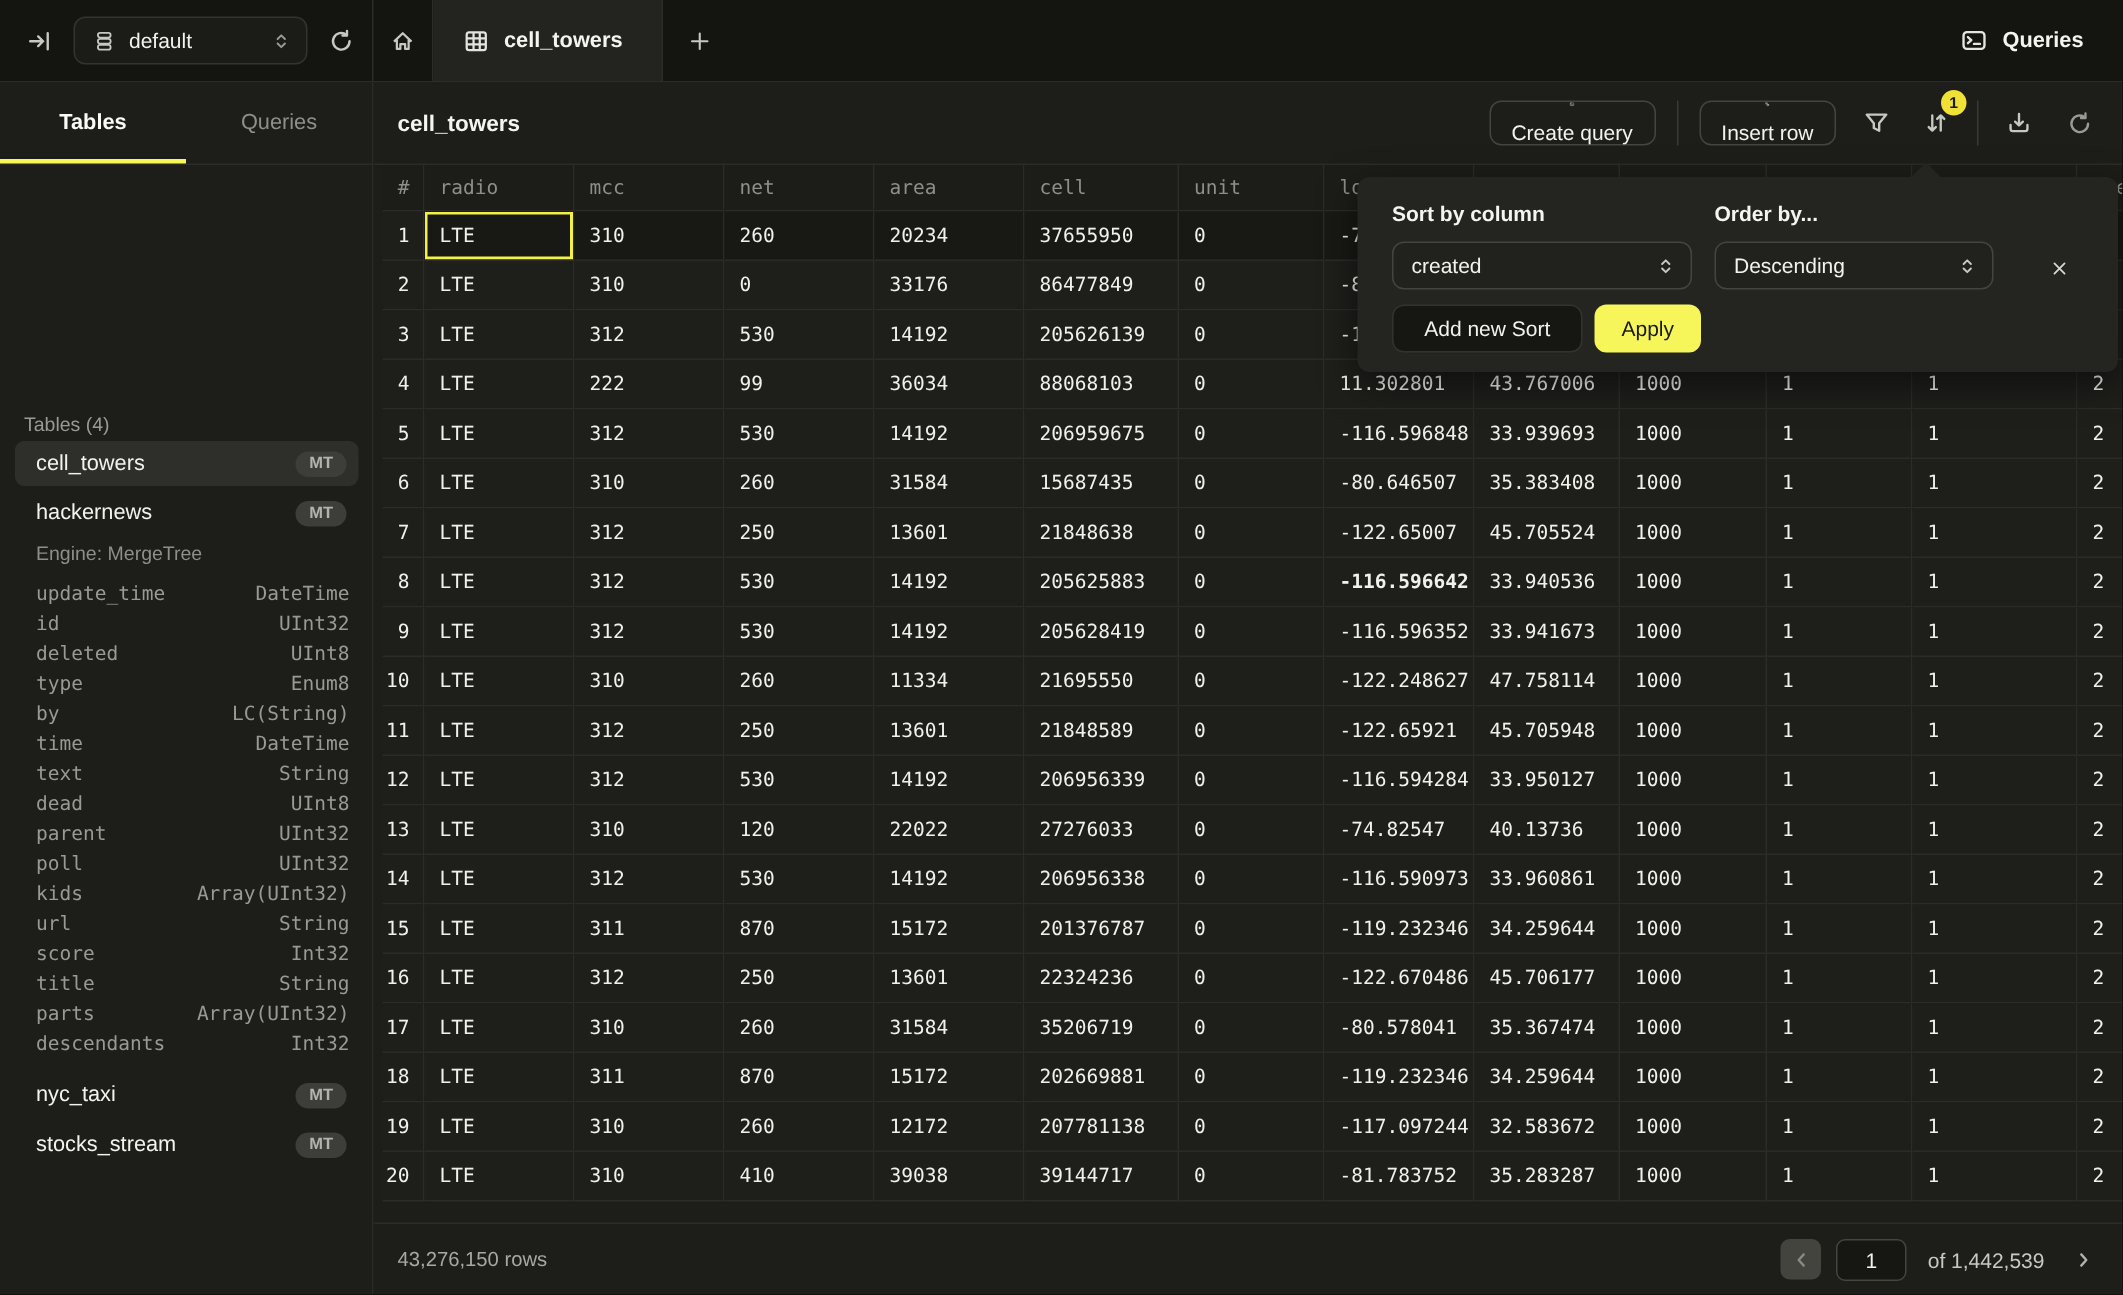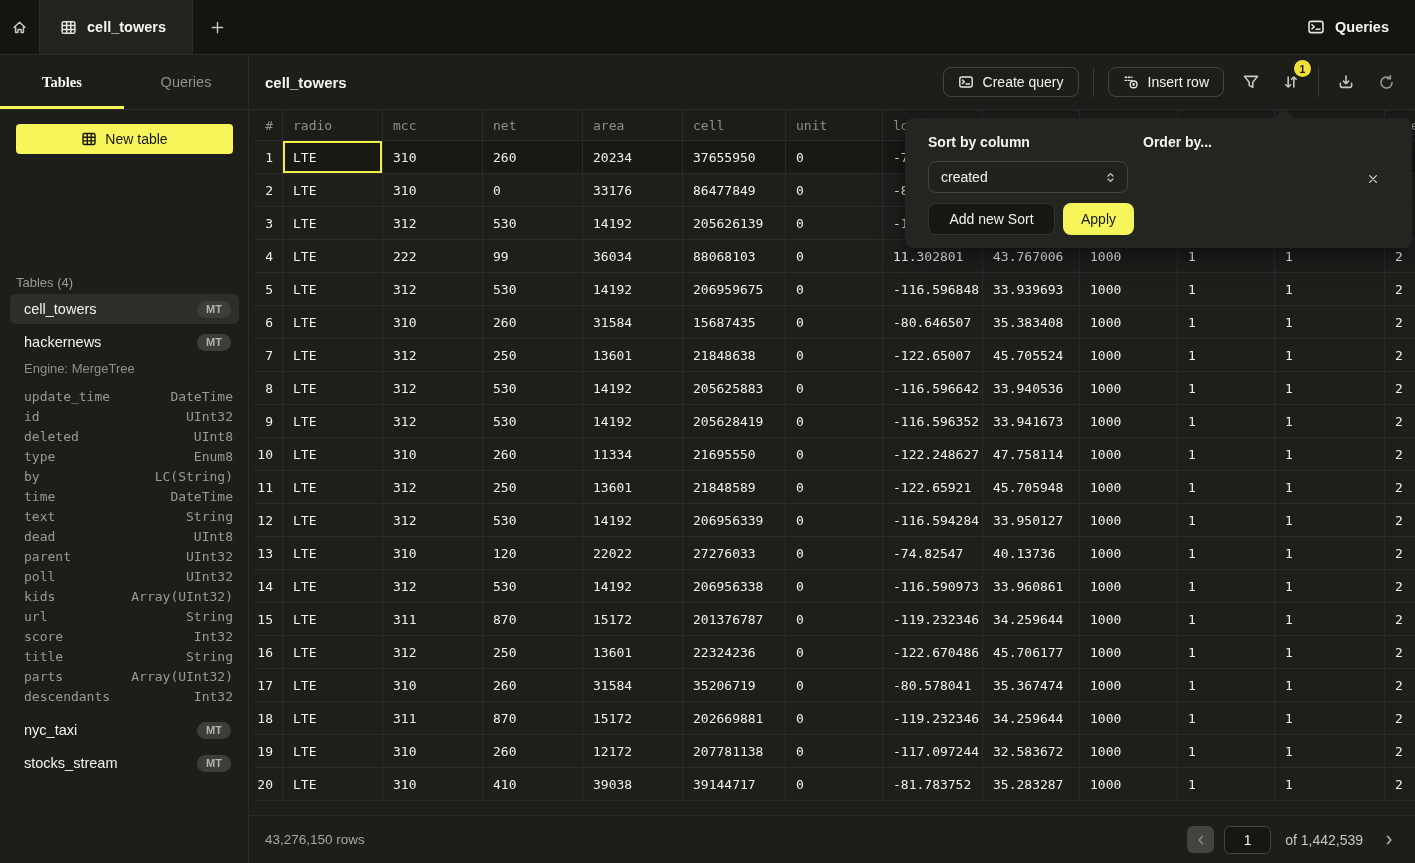--- a/index.html
+++ b/index.html
@@ -31,21 +31,21 @@
   .topbar-right{ margin-left:auto; display:flex; align-items:center; padding-right:26px; }
   .queries-btn{ display:flex; align-items:center; gap:10px; cursor:pointer; }
   .queries-btn span{ font-size:14.5px; font-weight:700; color:#f4f4f0; }
 
   
   .sidebar{ position:absolute; left:0; top:55px; width:249px; height:808px;
             background:#1d1d1a; border-right:1px solid var(--border); }
   .side-tabs{ display:flex; height:55px; border-bottom:1px solid var(--border); }
   .side-tab{ flex:1; position:relative; display:flex; align-items:center; justify-content:center;
              font-size:14.5px; color:#8f8f88; cursor:pointer; }
-  .side-tab.active{ color:#fafaf6; font-weight:700;font-family:Liberation Serif, serif; }
+  .side-tab.active{ color:#fafaf6; font-weight:700; }
   .side-tab .underline{ position:absolute; left:0; bottom:0; width:100%; height:3px; background:var(--accent); }
   .new-table{ position:absolute; left:16px; top:69px; width:217px; height:30px;
               background:var(--accent); border:none; border-radius:4px; display:flex;
               align-items:center; justify-content:center; gap:8px; font-size:14px; font-weight:500;
               color:#161613; cursor:pointer; font-family:"Liberation Sans",sans-serif; }
   .search{ position:absolute; left:16px; top:116px; width:217px; height:32px;
            border:1px solid #3a3a36; border-radius:8px; display:flex; align-items:center;
            gap:8px; padding:0 10px; }
   .search input{ flex:1; background:transparent; border:none; outline:none; color:#e8e8e4;
                  font-size:14px; font-family:"Liberation Sans",sans-serif; }
@@ -64,21 +64,21 @@
 
   
   .main-toolbar{ position:absolute; left:249px; top:55px; width:1166px; height:55px;
                  border-bottom:1px solid var(--border); display:flex; align-items:center;
                  padding:0 16px; background:#1d1d1a; }
   .page-title{ font-size:15px; font-weight:700; color:#f4f4f0; }
   .toolbar-actions{ margin-left:auto; display:flex; align-items:center; gap:14px; }
   .tool-btn{ height:30px; display:flex; align-items:center; gap:9px; padding:0 14px;
              border:1px solid var(--ctl-border); border-radius:8px; background:transparent;
              color:#f2f2ee; font-size:14px; font-weight:500; cursor:pointer;
-             font-family:"Liberation Sans",sans-serif; }
+             font-family:"Liberation Sans",sans-serif;flex-direction:column; }
   .v-divider{ width:1px; height:30px; background:#393935; }
   .flat-icon{ position:relative; width:26px; height:26px; display:flex; align-items:center;
               justify-content:center; cursor:pointer; }
   .count-badge{ position:absolute; top:-9px; right:-7px; width:17px; height:17px; border-radius:50%;
                 background:var(--badge); color:#191916; font-size:10.5px; font-weight:700;
                 display:flex; align-items:center; justify-content:center; }
 
   
   .grid{ position:absolute; left:249px; top:110px; width:1166px; height:705px; overflow:hidden;
          background:#1d1d1a; padding-left:6px; }
@@ -125,20 +125,44 @@
             font-weight:500; cursor:pointer; font-family:"Liberation Sans",sans-serif; }
   .btn-add{ left:23px; width:127px; background:#161613; color:#f2f2ee; border:1px solid #32322e; }
   .btn-apply{ left:158px; width:71px; background:var(--accent); color:#1a1a17; border:none; }
 </style>
 </head>
 <body>
 
 <div class="app" style="--accent: #f6f65a; --badge: #f0e136; --selected-cell: #f1f148;">
 
   <div class="topbar">
+    <div class="topbar-left">
+      <div class="icon-btn">
+        <svg width="17" height="17" viewBox="0 0 16 16" fill="none" stroke="#c8c8c2" stroke-width="1.5" stroke-linecap="round">
+            <path d="M2 8 H10 M7 5 L10 8 L7 11 M13 3 V13"></path>
+          </svg>
+      </div>
+      <div class="db-select">
+        <svg width="15" height="15" viewBox="0 0 16 16" fill="none" stroke="#c8c8c2" stroke-width="1.3">
+            <rect x="3.5" y="2" width="9" height="3.4" rx="1.6"></rect>
+            <rect x="3.5" y="6.3" width="9" height="3.4" rx="1.6"></rect>
+            <rect x="3.5" y="10.6" width="9" height="3.4" rx="1.6"></rect>
+          </svg>
+        <span>default</span>
+        <svg width="13" height="13" viewBox="0 0 16 16" fill="none" stroke="#9a9a94" stroke-width="1.6" stroke-linecap="round" stroke-linejoin="round">
+            <path d="M5 6.2 L8 3.2 L11 6.2 M5 9.8 L8 12.8 L11 9.8"></path>
+          </svg>
+      </div>
+      <div class="icon-btn">
+        <svg width="17" height="17" viewBox="0 0 16 16" fill="none" stroke="#c8c8c2" stroke-width="1.5" stroke-linecap="round">
+            <path d="M13.2 8 A5.2 5.2 0 1 1 11.3 4"></path>
+            <path d="M11.6 1.6 L11.6 4.4 L8.8 4.4" stroke-linejoin="round"></path>
+          </svg>
+      </div>
+    </div>
 
     <div class="tabbar">
       <div class="tab-home">
         <svg width="17" height="17" viewBox="0 0 16 16" fill="none" stroke="#c8c8c2" stroke-width="1.4" stroke-linejoin="round">
             <path d="M2.5 8.2 L8 3 L13.5 8.2 M4.3 7 V12.8 H6.5 V9.8 H9.5 V12.8 H11.7 V7"></path>
           </svg>
       </div>
       <div class="tab">
         <svg width="17" height="17" viewBox="0 0 16 16" fill="none" stroke="#e4e4e0" stroke-width="1.4">
             <rect x="2" y="2.5" width="12" height="11" rx="1.5"></rect>
@@ -168,27 +192,20 @@
     <div class="side-tabs">
       <div class="side-tab active">
         <span>Tables</span>
         <div class="underline"></div>
       </div>
       <div class="side-tab">
         <span>Queries</span>
       </div>
     </div>
 
-    <button class="new-table">
-      <svg width="16" height="16" viewBox="0 0 16 16" fill="none" stroke="#161613" stroke-width="1.4">
-          <rect x="2" y="2.5" width="12" height="11" rx="1.5"></rect>
-          <path d="M2 6.2 H14 M2 9.9 H14 M6.3 2.5 V13.5 M10.2 2.5 V13.5"></path>
-        </svg>
-      <span>New table</span>
-    </button>
 
 
     <div class="section-label">Tables (4)</div>
 
     <div class="tbl-item selected" style="top:239px;">
       <span class="nm">cell_towers</span>
       <span class="mt-badge">MT</span>
     </div>
     <div class="tbl-item" style="top:272px;">
       <span class="nm">hackernews</span>
@@ -438,21 +455,21 @@
         <div class="td" style="flex: 1 1 0%;">2</div>
       </div>
       <div class="tr body">
         <div class="td num" style="width: 28px;">8</div>
         <div class="td" style="width: 100px;">LTE</div>
         <div class="td" style="width: 100px;">312</div>
         <div class="td" style="width: 100px;">530</div>
         <div class="td" style="width: 100px;">14192</div>
         <div class="td" style="width: 103px;">205625883</div>
         <div class="td" style="width: 97px;">0</div>
-        <div class="td" style="width: 100px;">-116.596642</div>
+        <div class="td" style="width: 100px; font-weight: bold;">-116.596642</div>
         <div class="td" style="width: 97px;">33.940536</div>
         <div class="td" style="width: 98px;">1000</div>
         <div class="td" style="width: 97px;">1</div>
         <div class="td" style="width: 110px;">1</div>
         <div class="td" style="flex: 1 1 0%;">2</div>
       </div>
       <div class="tr body">
         <div class="td num" style="width: 28px;">9</div>
         <div class="td" style="width: 100px;">LTE</div>
         <div class="td" style="width: 100px;">312</div>
@@ -655,20 +672,26 @@
   <div class="sort-popup">
     <div class="caret"></div>
     <div class="pop-label" style="left:23px; top:16px;">Sort by column</div>
     <div class="select" style="left:23px; top:43px; width:200px;">
       <span>created</span>
       <svg width="13" height="13" viewBox="0 0 16 16" fill="none" stroke="#c8c8c2" stroke-width="1.6" stroke-linecap="round" stroke-linejoin="round">
           <path d="M5 6.2 L8 3.2 L11 6.2 M5 9.8 L8 12.8 L11 9.8"></path>
         </svg>
     </div>
     <div class="pop-label" style="left:238px; top:16px;">Order by...</div>
+    <div class="select" style="left:238px; top:43px; width:186px;">
+      <span>Descending</span>
+      <svg width="13" height="13" viewBox="0 0 16 16" fill="none" stroke="#c8c8c2" stroke-width="1.6" stroke-linecap="round" stroke-linejoin="round">
+          <path d="M5 6.2 L8 3.2 L11 6.2 M5 9.8 L8 12.8 L11 9.8"></path>
+        </svg>
+    </div>
     <div class="pop-close">
       <svg width="12" height="12" viewBox="0 0 16 16" fill="none" stroke="#d8d8d2" stroke-width="1.6" stroke-linecap="round">
           <path d="M3.5 3.5 L12.5 12.5 M12.5 3.5 L3.5 12.5"></path>
         </svg>
     </div>
     <button class="pop-btn btn-add">Add new Sort</button>
     <button class="pop-btn btn-apply">Apply</button>
   </div>
 
 </div>

